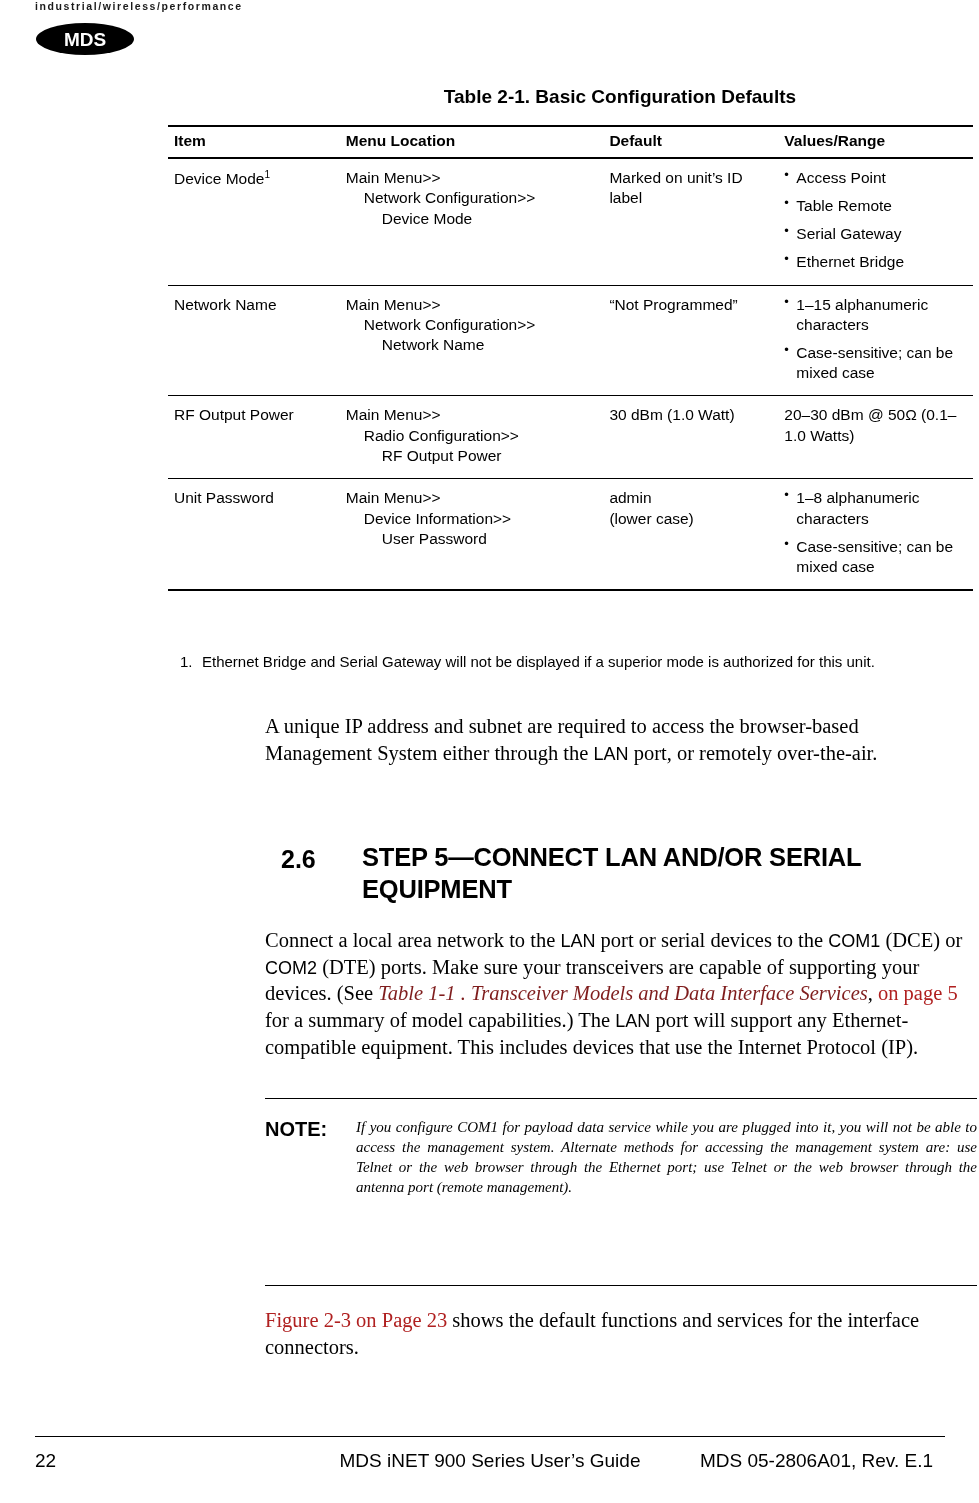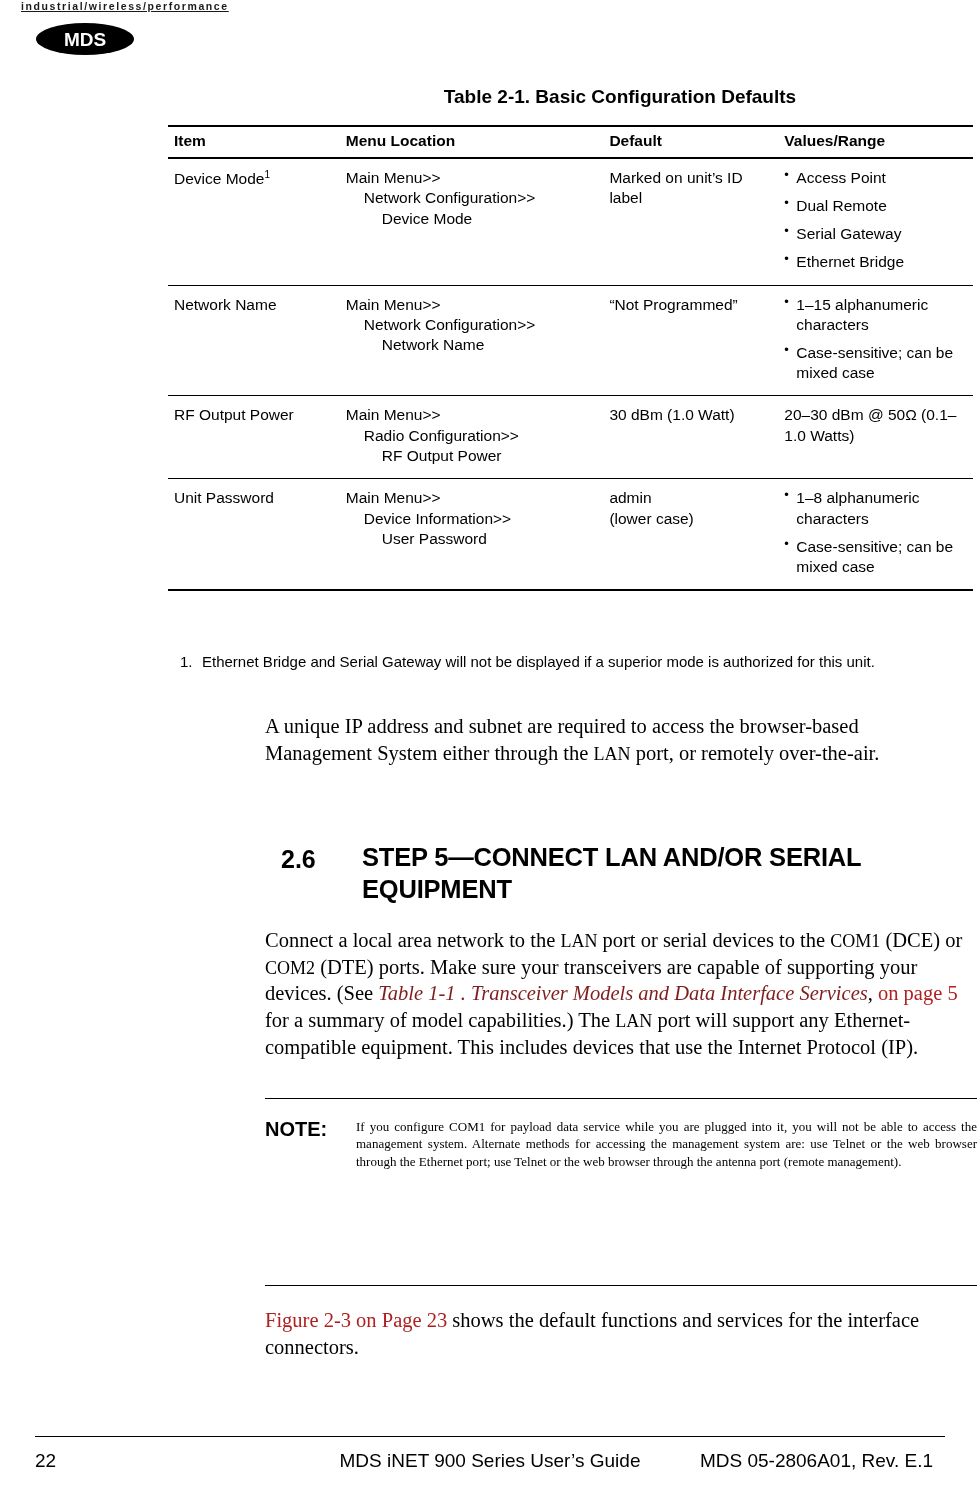--- a/index.html
+++ b/index.html
@@ -12,28 +12,27 @@
     height: 1503px;
     position: relative;
     font-family: "Liberation Sans", sans-serif;
     color: #000000;
     overflow: hidden;
   }
 
   
   .header-tagline {
     position: absolute;
-    left: 21px;
+    left: 35px;
     top: 0px;
     font-family: "Liberation Sans", sans-serif;
     font-size: 10.5px;
     font-weight: bold;
     letter-spacing: 1.6px;
     color: #1a1a1a;
-    text-decoration: underline;
   }
   .logo {
     position: absolute;
     left: 35px;
     top: 22px;
     width: 100px;
     height: 34px;
   }
 
   
@@ -108,21 +107,21 @@
   .footnote .fn-num { position: absolute; left: 0; top: 0; }
   .footnote .fn-txt { display: block; padding-left: 22px; }
 
   
   .serif {
     font-family: "Liberation Serif", serif;
     font-size: 20.5px;
     line-height: 1.3;
   }
   .mono {
-    font-family: Liberation Serif, serif;
+    font-family: Liberation Sans, sans-serif;
     font-size: 18px;
   }
   .para1 {
     position: absolute;
     left: 265px;
     top: 713px;
     width: 700px;
   }
 
   
@@ -178,23 +177,24 @@
     font-family: "Liberation Sans", sans-serif;
     font-size: 20px;
     font-weight: bold;
   }
   .note-body {
     position: absolute;
     left: 356px;
     top: 1118px;
     width: 621px;
     font-family: "Liberation Serif", serif;
-    font-size: 13px;
+    font-size: 15px;
     line-height: 1.33;
     text-align: justify;
+    font-style: italic;
   }
 
   .para3 {
     position: absolute;
     left: 265px;
     top: 1307px;
     width: 712px;
   }
 
   
@@ -260,21 +260,21 @@
       <td><span>Device Mode</span><sup>1</sup></td>
       <td>
         <span>Main Menu&gt;&gt;</span>
         <span class="indent1">Network Configuration&gt;&gt;</span>
         <span class="indent2">Device Mode</span>
       </td>
       <td>Marked on unit’s ID label</td>
       <td>
         <ul class="bullet-list">
           <li>Access Point</li>
-          <li>Dual Remote</li>
+          <li>Table Remote</li>
           <li>Serial Gateway</li>
           <li>Ethernet Bridge</li>
         </ul>
       </td>
     </tr>
 
     <tr>
       <td>Network Name</td>
       <td>
         <span>Main Menu&gt;&gt;</span>

